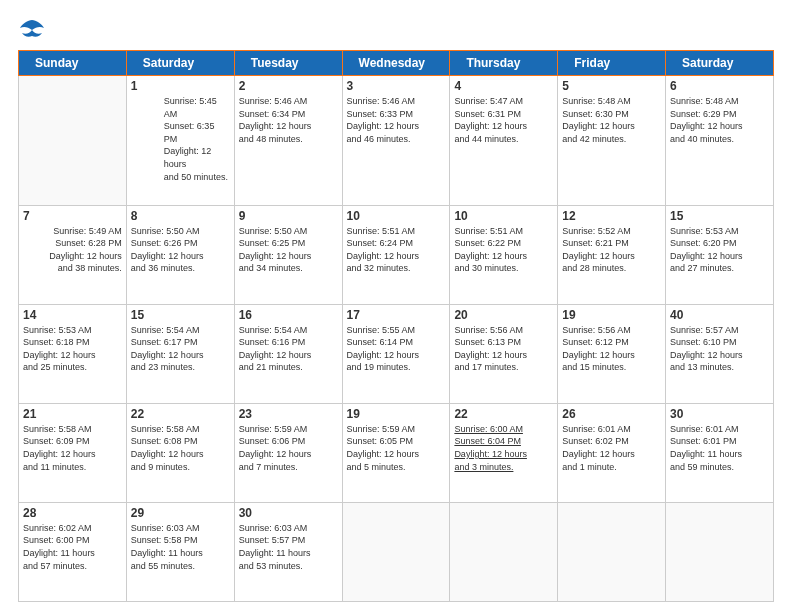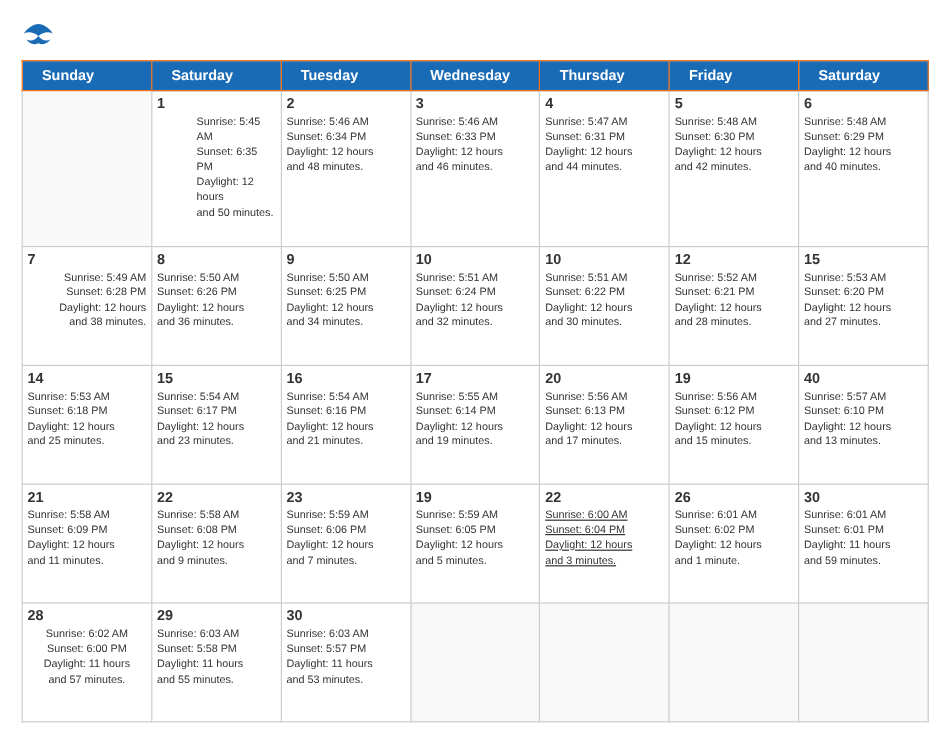--- a/index.html
+++ b/index.html
@@ -323,21 +323,21 @@
             <span class="day-number">30</span>
             <div class="day-info" style="white-space: pre-line;">Sunrise: 6:01 AM
 Sunset: 6:01 PM
 Daylight: 11 hours
 and 59 minutes.</div>
           </td>
         </tr>
         <tr>
           <td>
             <span class="day-number">28</span>
-            <div class="day-info" style="white-space: pre-line; text-align: center;">Sunrise: 6:02 AM
+            <div class="day-info" style="white-space: pre-line;">Sunrise: 6:02 AM
 Sunset: 6:00 PM
 Daylight: 11 hours
 and 57 minutes.</div>
           </td>
           <td>
             <span class="day-number">29</span>
             <div class="day-info" style="white-space: pre-line;">Sunrise: 6:03 AM
 Sunset: 5:58 PM
 Daylight: 11 hours
 and 55 minutes.</div>

